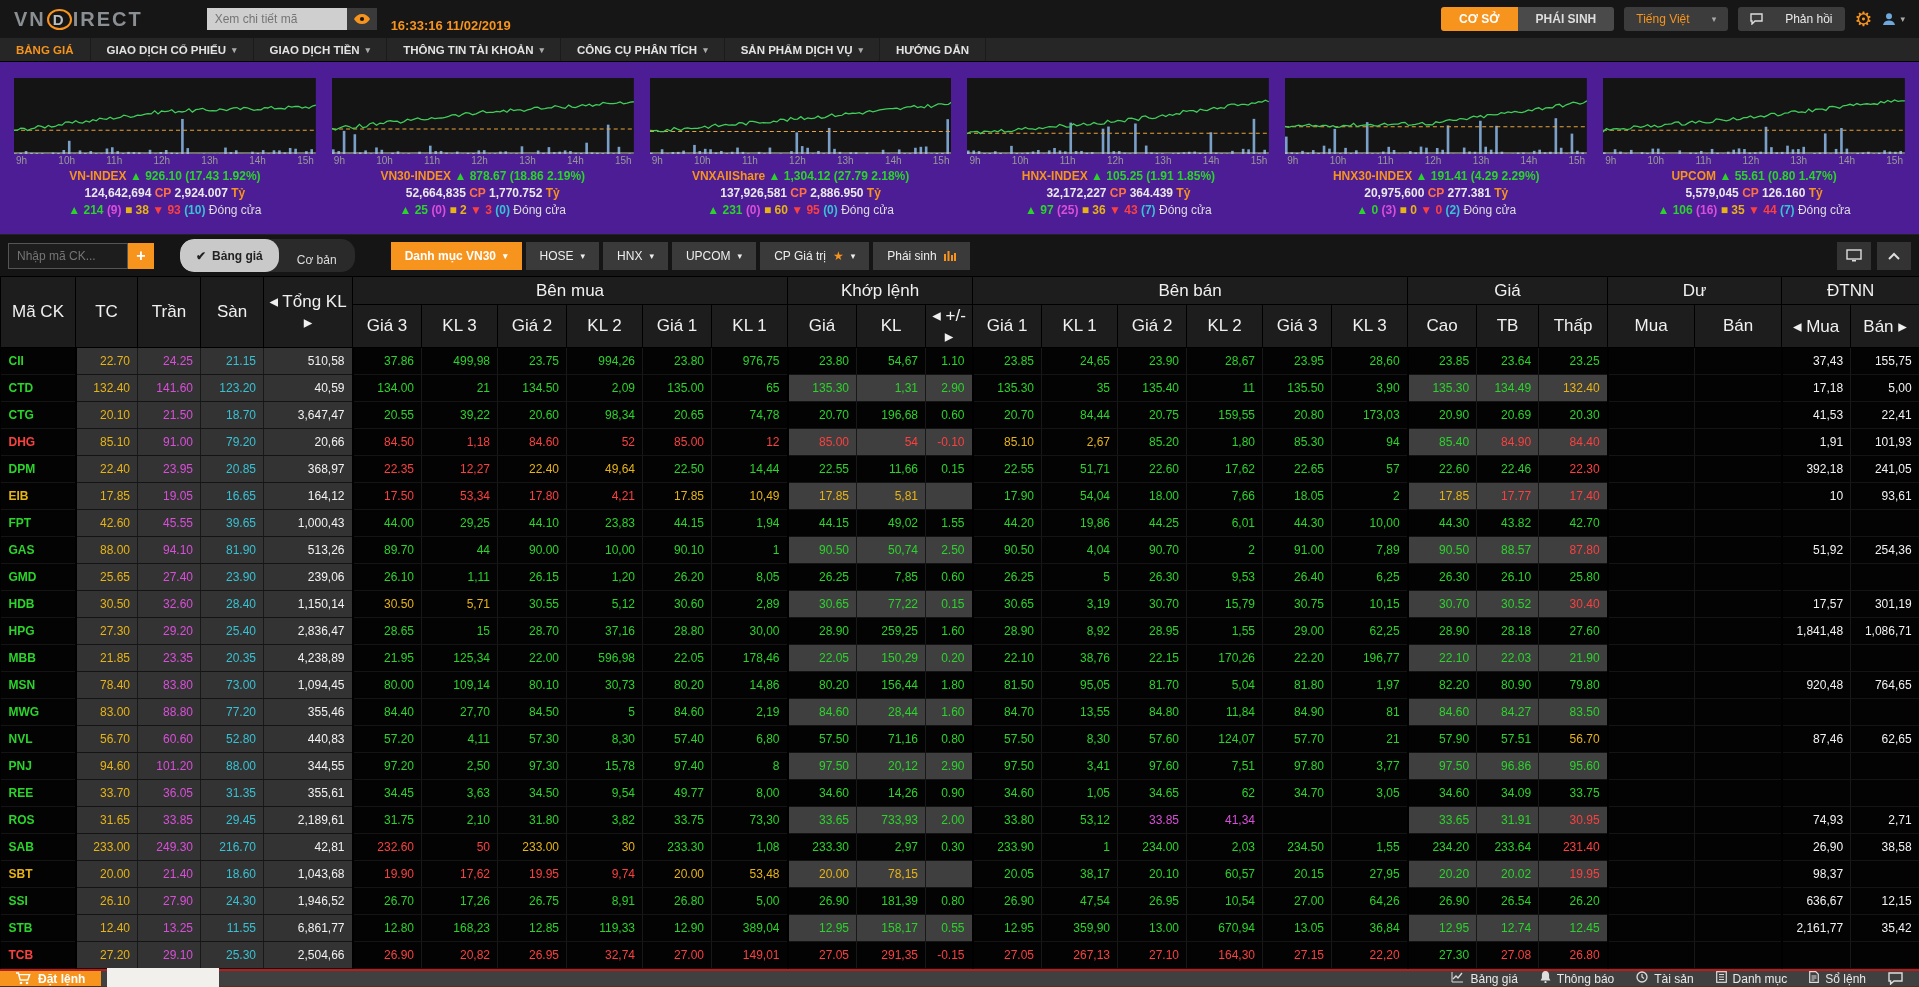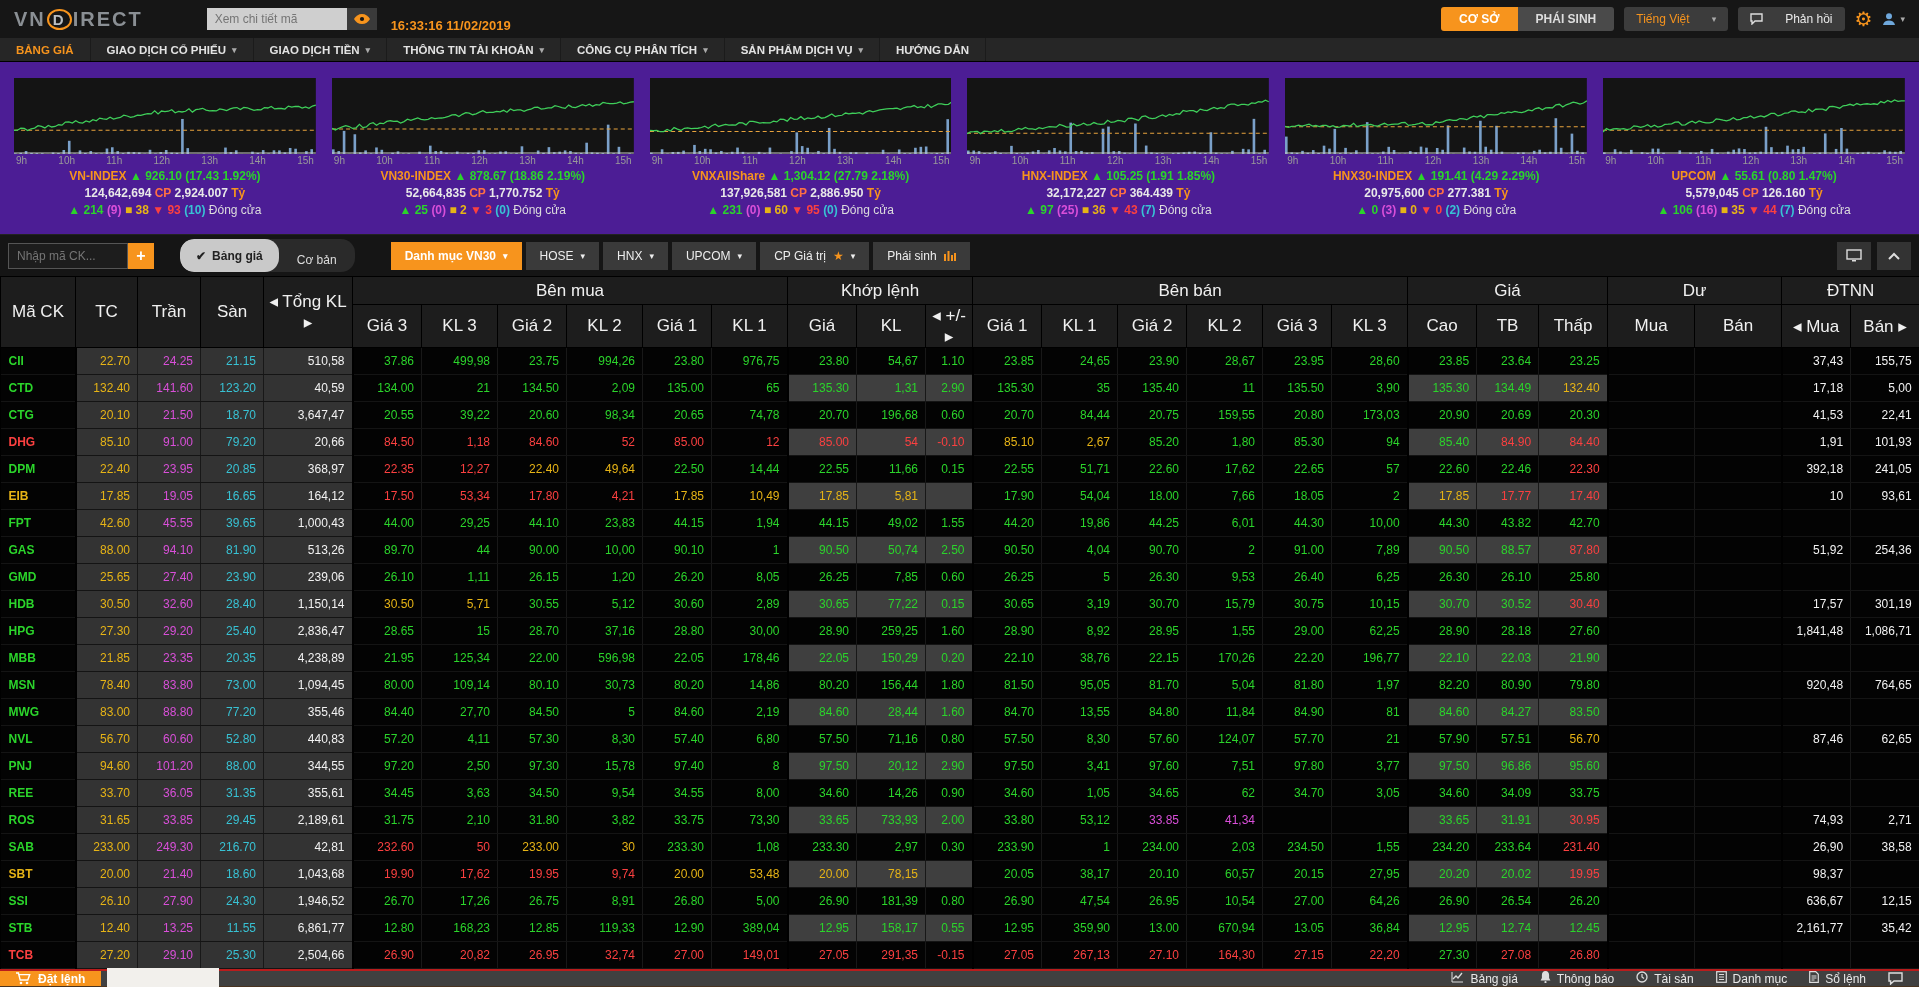--- a/index.html
+++ b/index.html
@@ -1297,21 +1297,21 @@
       <tr>
         <td class="c-up sym gb">REE</td>
         <td class="c-ref shade">33.70</td>
         <td class="c-ceil shade">36.05</td>
         <td class="c-floor shade">31.35</td>
         <td class="c-w shade gb">355,61</td>
         <td class="c-up">34.45</td>
         <td class="c-up">3,63</td>
         <td class="c-up">34.50</td>
         <td class="c-up">9,54</td>
-        <td class="c-up">34.55</td>
+        <td class="c-up">49.77</td>
         <td class="c-up gb">8,00</td>
         <td class="c-up">34.60</td>
         <td class="c-up">14,26</td>
         <td class="c-up gb">0.90</td>
         <td class="c-up">34.60</td>
         <td class="c-up">1,05</td>
         <td class="c-up">34.65</td>
         <td class="c-up">62</td>
         <td class="c-up">34.70</td>
         <td class="c-up gb">3,05</td>

